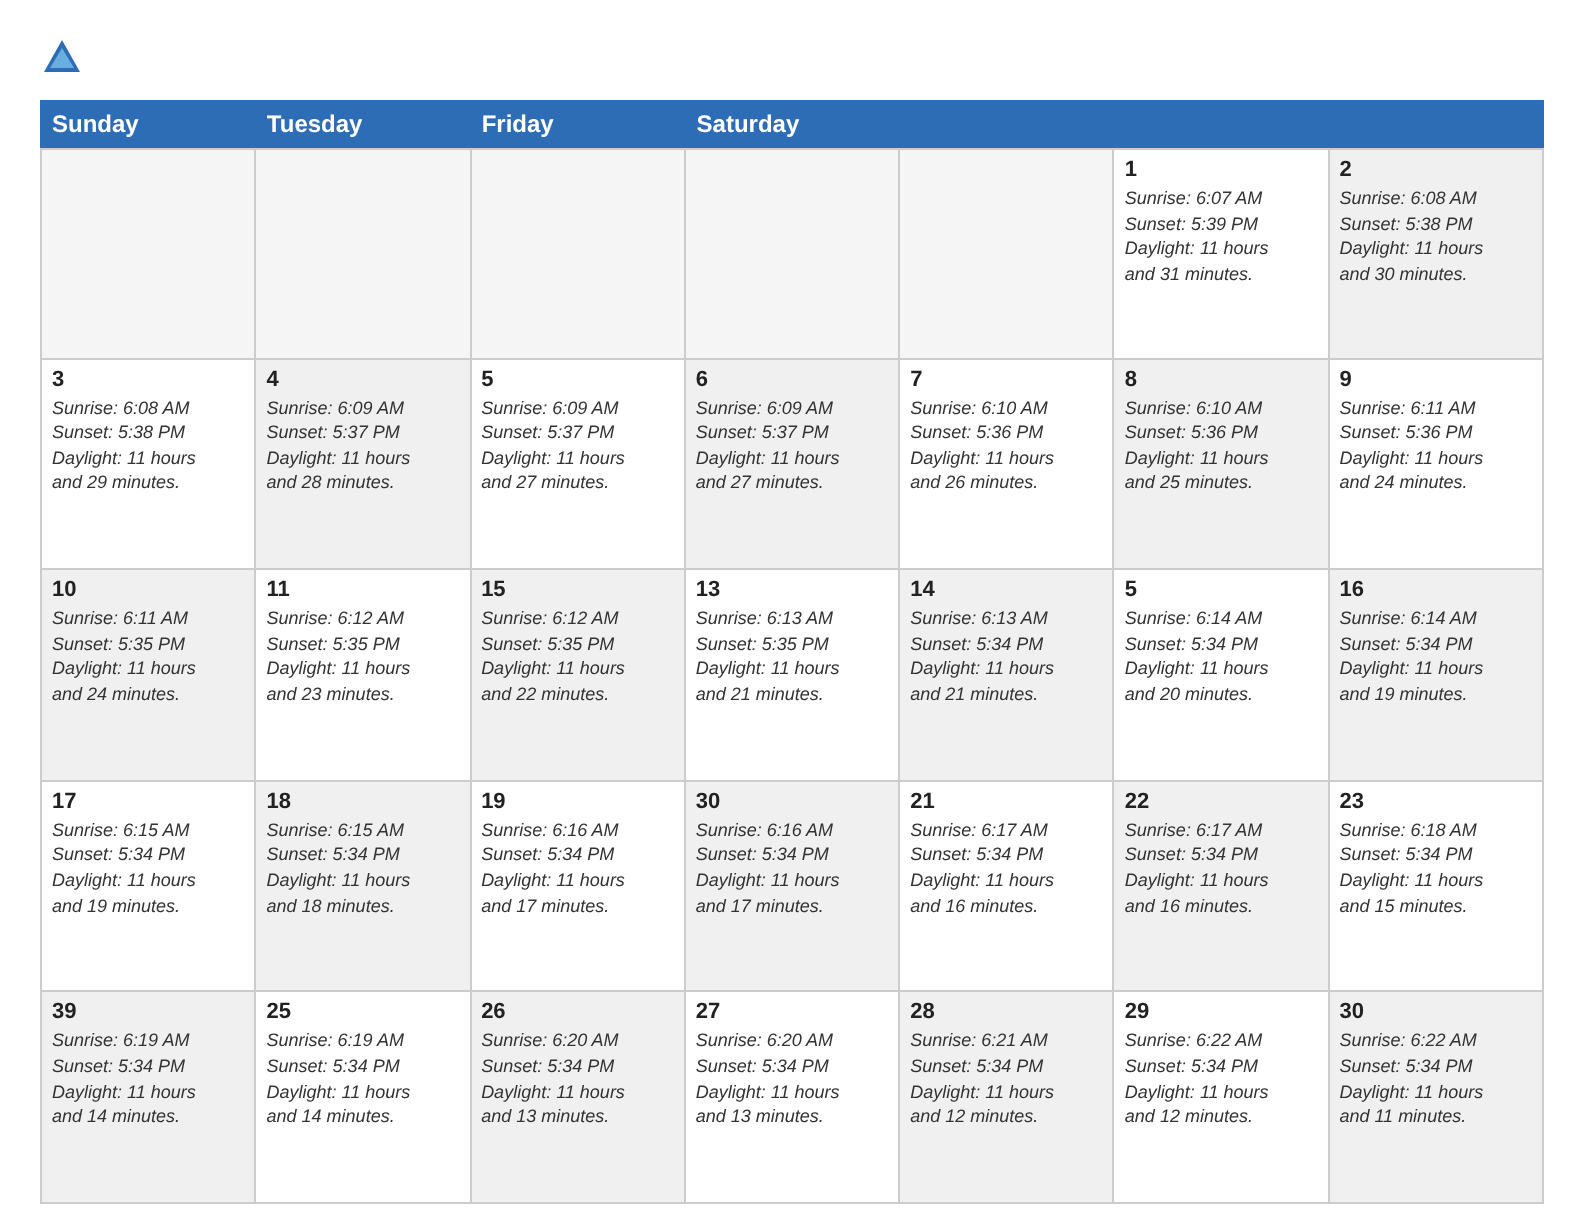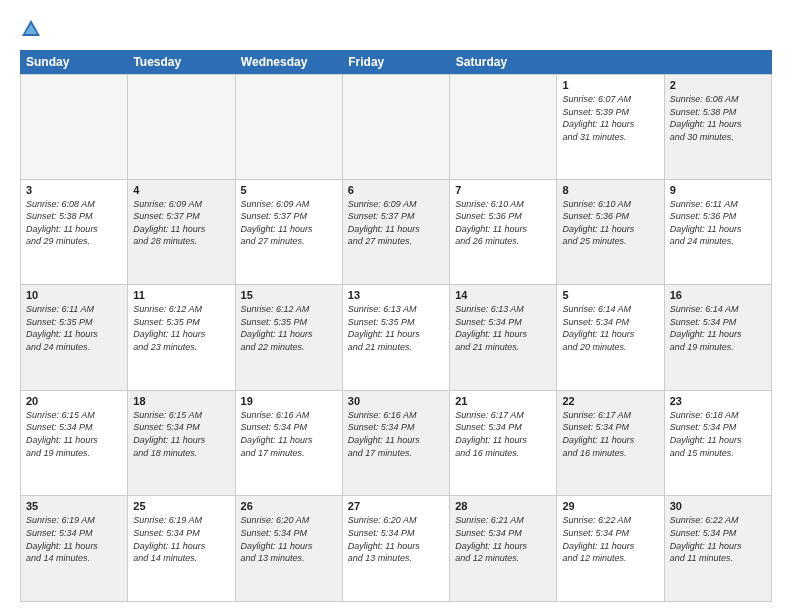--- a/index.html
+++ b/index.html
@@ -130,21 +130,20 @@
     <div class="title-block">
       <div class="month-title"></div>
       <div class="location"></div>
     </div>
   </div>
 
   <div class="calendar">
     <div class="cal-header">
     <div class="cal-header-cell">Sunday</div>
         <div class="cal-header-cell">Tuesday</div>
-        <div class="cal-header-cell">Wednesday</div>
         <div class="cal-header-cell">Friday</div>
         <div class="cal-header-cell">Saturday</div>
       </div>
     <div class="cal-body">
     <div class="cal-row">
           <div class="cal-cell empty"></div>
           <div class="cal-cell empty"></div>
           <div class="cal-cell empty"></div>
           <div class="cal-cell empty"></div>
           <div class="cal-cell empty"></div>
@@ -212,21 +211,21 @@
             <div class="day-num">5</div>
             <div class="day-info">Sunrise: 6:14 AM<br>Sunset: 5:34 PM<br>Daylight: 11 hours<br>and 20 minutes.</div>
           </div>
           <div class="cal-cell shaded">
             <div class="day-num">16</div>
             <div class="day-info">Sunrise: 6:14 AM<br>Sunset: 5:34 PM<br>Daylight: 11 hours<br>and 19 minutes.</div>
           </div>
         </div>
         <div class="cal-row">
           <div class="cal-cell">
-            <div class="day-num">20</div>
+            <div class="day-num">17</div>
             <div class="day-info">Sunrise: 6:15 AM<br>Sunset: 5:34 PM<br>Daylight: 11 hours<br>and 19 minutes.</div>
           </div>
           <div class="cal-cell shaded">
             <div class="day-num">18</div>
             <div class="day-info">Sunrise: 6:15 AM<br>Sunset: 5:34 PM<br>Daylight: 11 hours<br>and 18 minutes.</div>
           </div>
           <div class="cal-cell">
             <div class="day-num">19</div>
             <div class="day-info">Sunrise: 6:16 AM<br>Sunset: 5:34 PM<br>Daylight: 11 hours<br>and 17 minutes.</div>
           </div>
@@ -242,21 +241,21 @@
             <div class="day-num">22</div>
             <div class="day-info">Sunrise: 6:17 AM<br>Sunset: 5:34 PM<br>Daylight: 11 hours<br>and 16 minutes.</div>
           </div>
           <div class="cal-cell">
             <div class="day-num">23</div>
             <div class="day-info">Sunrise: 6:18 AM<br>Sunset: 5:34 PM<br>Daylight: 11 hours<br>and 15 minutes.</div>
           </div>
         </div>
         <div class="cal-row">
           <div class="cal-cell shaded">
-            <div class="day-num">35</div>
+            <div class="day-num">39</div>
             <div class="day-info">Sunrise: 6:19 AM<br>Sunset: 5:34 PM<br>Daylight: 11 hours<br>and 14 minutes.</div>
           </div>
           <div class="cal-cell">
             <div class="day-num">25</div>
             <div class="day-info">Sunrise: 6:19 AM<br>Sunset: 5:34 PM<br>Daylight: 11 hours<br>and 14 minutes.</div>
           </div>
           <div class="cal-cell shaded">
             <div class="day-num">26</div>
             <div class="day-info">Sunrise: 6:20 AM<br>Sunset: 5:34 PM<br>Daylight: 11 hours<br>and 13 minutes.</div>
           </div>

